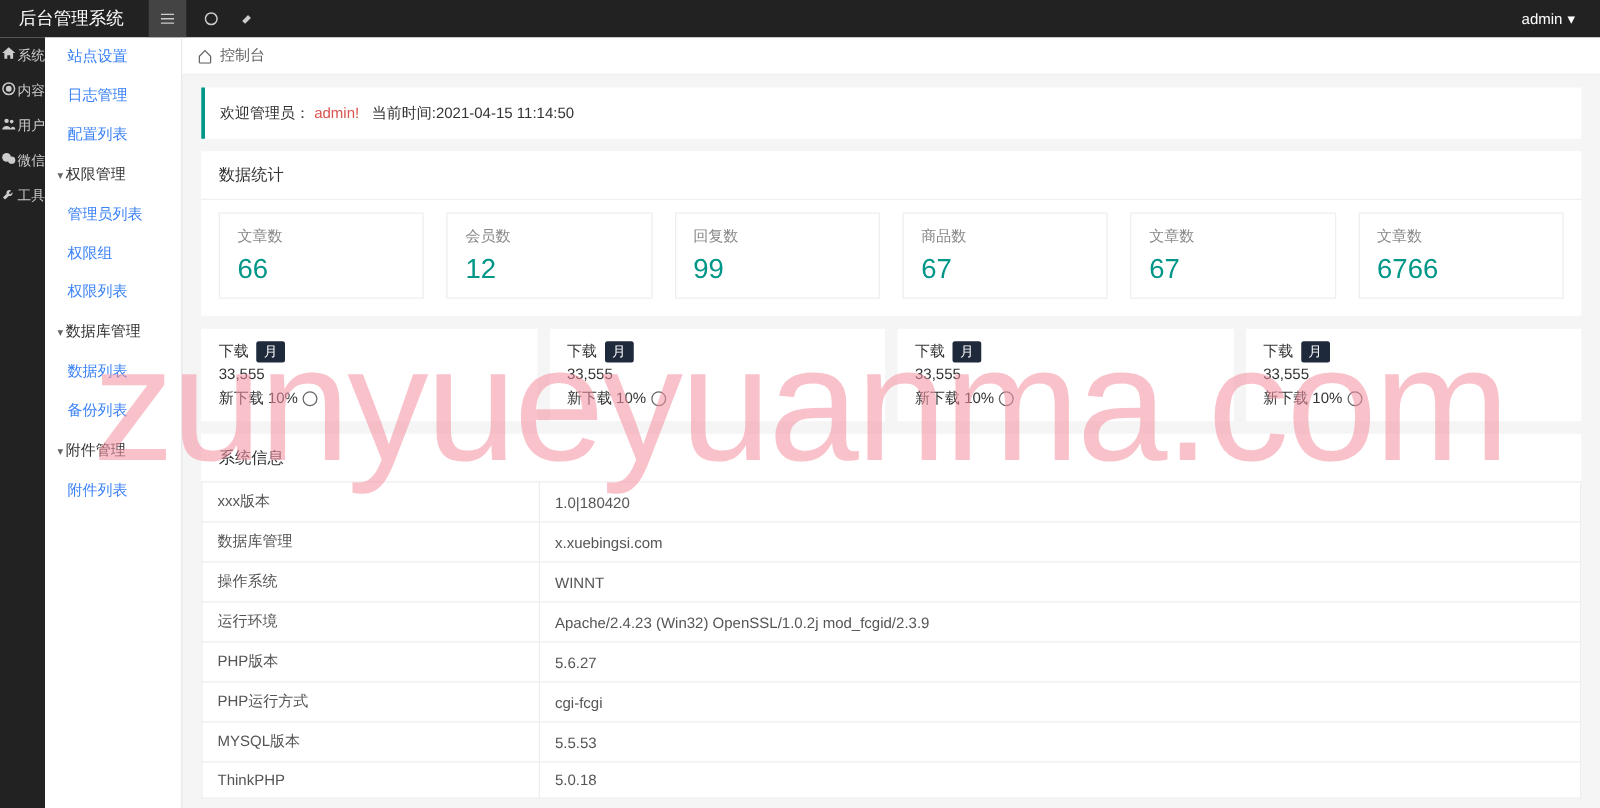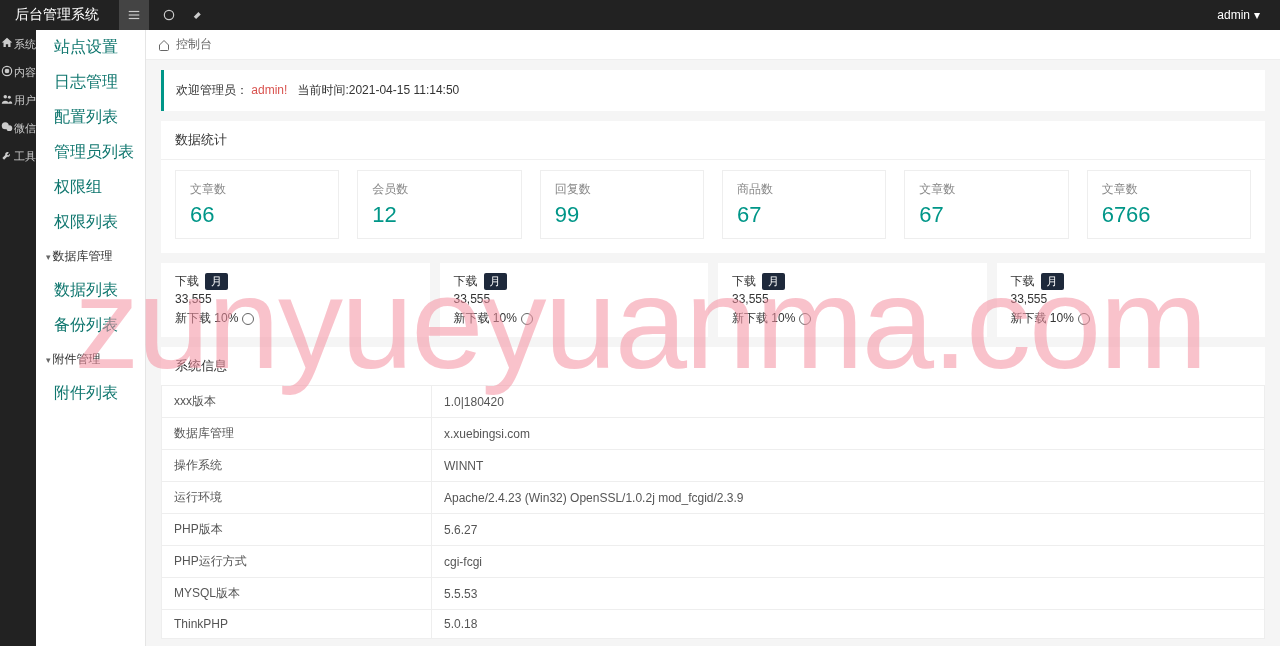--- a/index.html
+++ b/index.html
@@ -11,21 +11,21 @@
 .topbar-btn svg { width: 14px; height: 14px; }
 .spacer { flex: 1; }
 .userinfo { padding: 0 10px; cursor: pointer; font-size: 12px; display: flex; align-items: center; gap: 4px; }
 .layout { display: flex; min-height: calc(100vh - 30px); }
 .rail { width: 36px; background: #222; color: #ccc; display: flex; flex-direction: column; }
 .rail-item { display: flex; flex-direction: row; align-items: center; padding: 6px 0; cursor: pointer; font-size: 11px; }
 .rail-item svg { width: 14px; height: 14px; margin-bottom: 2px; }
 .sidebar { width: 110px; background: #fff; border-right: 1px solid #e5e5e5; }
 .side-group { padding: 8px 10px; font-size: 12px; cursor: pointer; display: flex; align-items: center; }
 .side-group::before { content: "▾"; font-size: 9px; margin-right: 2px; color: #666; }
-.side-item { padding: 7px 10px 7px 18px; font-size: 16px; color: #0f766e; cursor: pointer; }
+.side-item { padding: 7px 10px 7px 18px; font-size: 12px; color: #3b82f6; cursor: pointer; }
 .main { flex: 1; padding: 0; }
 .breadcrumb { background: #fff; padding: 6px 12px; border-bottom: 1px solid #eee; font-size: 12px; display: flex; align-items: center; gap: 6px; color: #666; }
 .breadcrumb svg { width: 12px; height: 12px; }
 .content { padding: 10px 15px; }
 .welcome-box { background: #fff; padding: 12px; border-left: 3px solid #009688; margin-bottom: 10px; }
 .welcome-box .admin { color: #d9534f; }
 .panel { background: #fff; margin-bottom: 10px; }
 .panel-title { padding: 10px 14px; font-size: 13px; border-bottom: 1px solid #f0f0f0; }
 .stats-grid { display: flex; gap: 18px; padding: 10px 14px 14px; }
 .stat-card { flex: 1; border: 1px solid #eee; padding: 10px 14px; }
@@ -107,20 +107,21 @@
         <svg viewBox="0 0 24 24" fill="currentColor">
           <path d="M14 7a4 4 0 00-5 5l-5 5 3 3 5-5a4 4 0 005-5l-3 3-2-2 3-3z"></path>
         </svg>
         <span>工具</span>
       </div>
     </div>
   <div class="sidebar" id="sidebar-container">
       <div class="side-item">站点设置</div>
       <div class="side-item">日志管理</div>
       <div class="side-item">配置列表</div>
+      <div class="side-group">权限管理</div>
       <div class="side-item">管理员列表</div>
       <div class="side-item">权限组</div>
       <div class="side-item">权限列表</div>
       <div class="side-group">数据库管理</div>
       <div class="side-item">数据列表</div>
       <div class="side-item">备份列表</div>
       <div class="side-group">附件管理</div>
       <div class="side-item">附件列表</div>
     </div>
 

